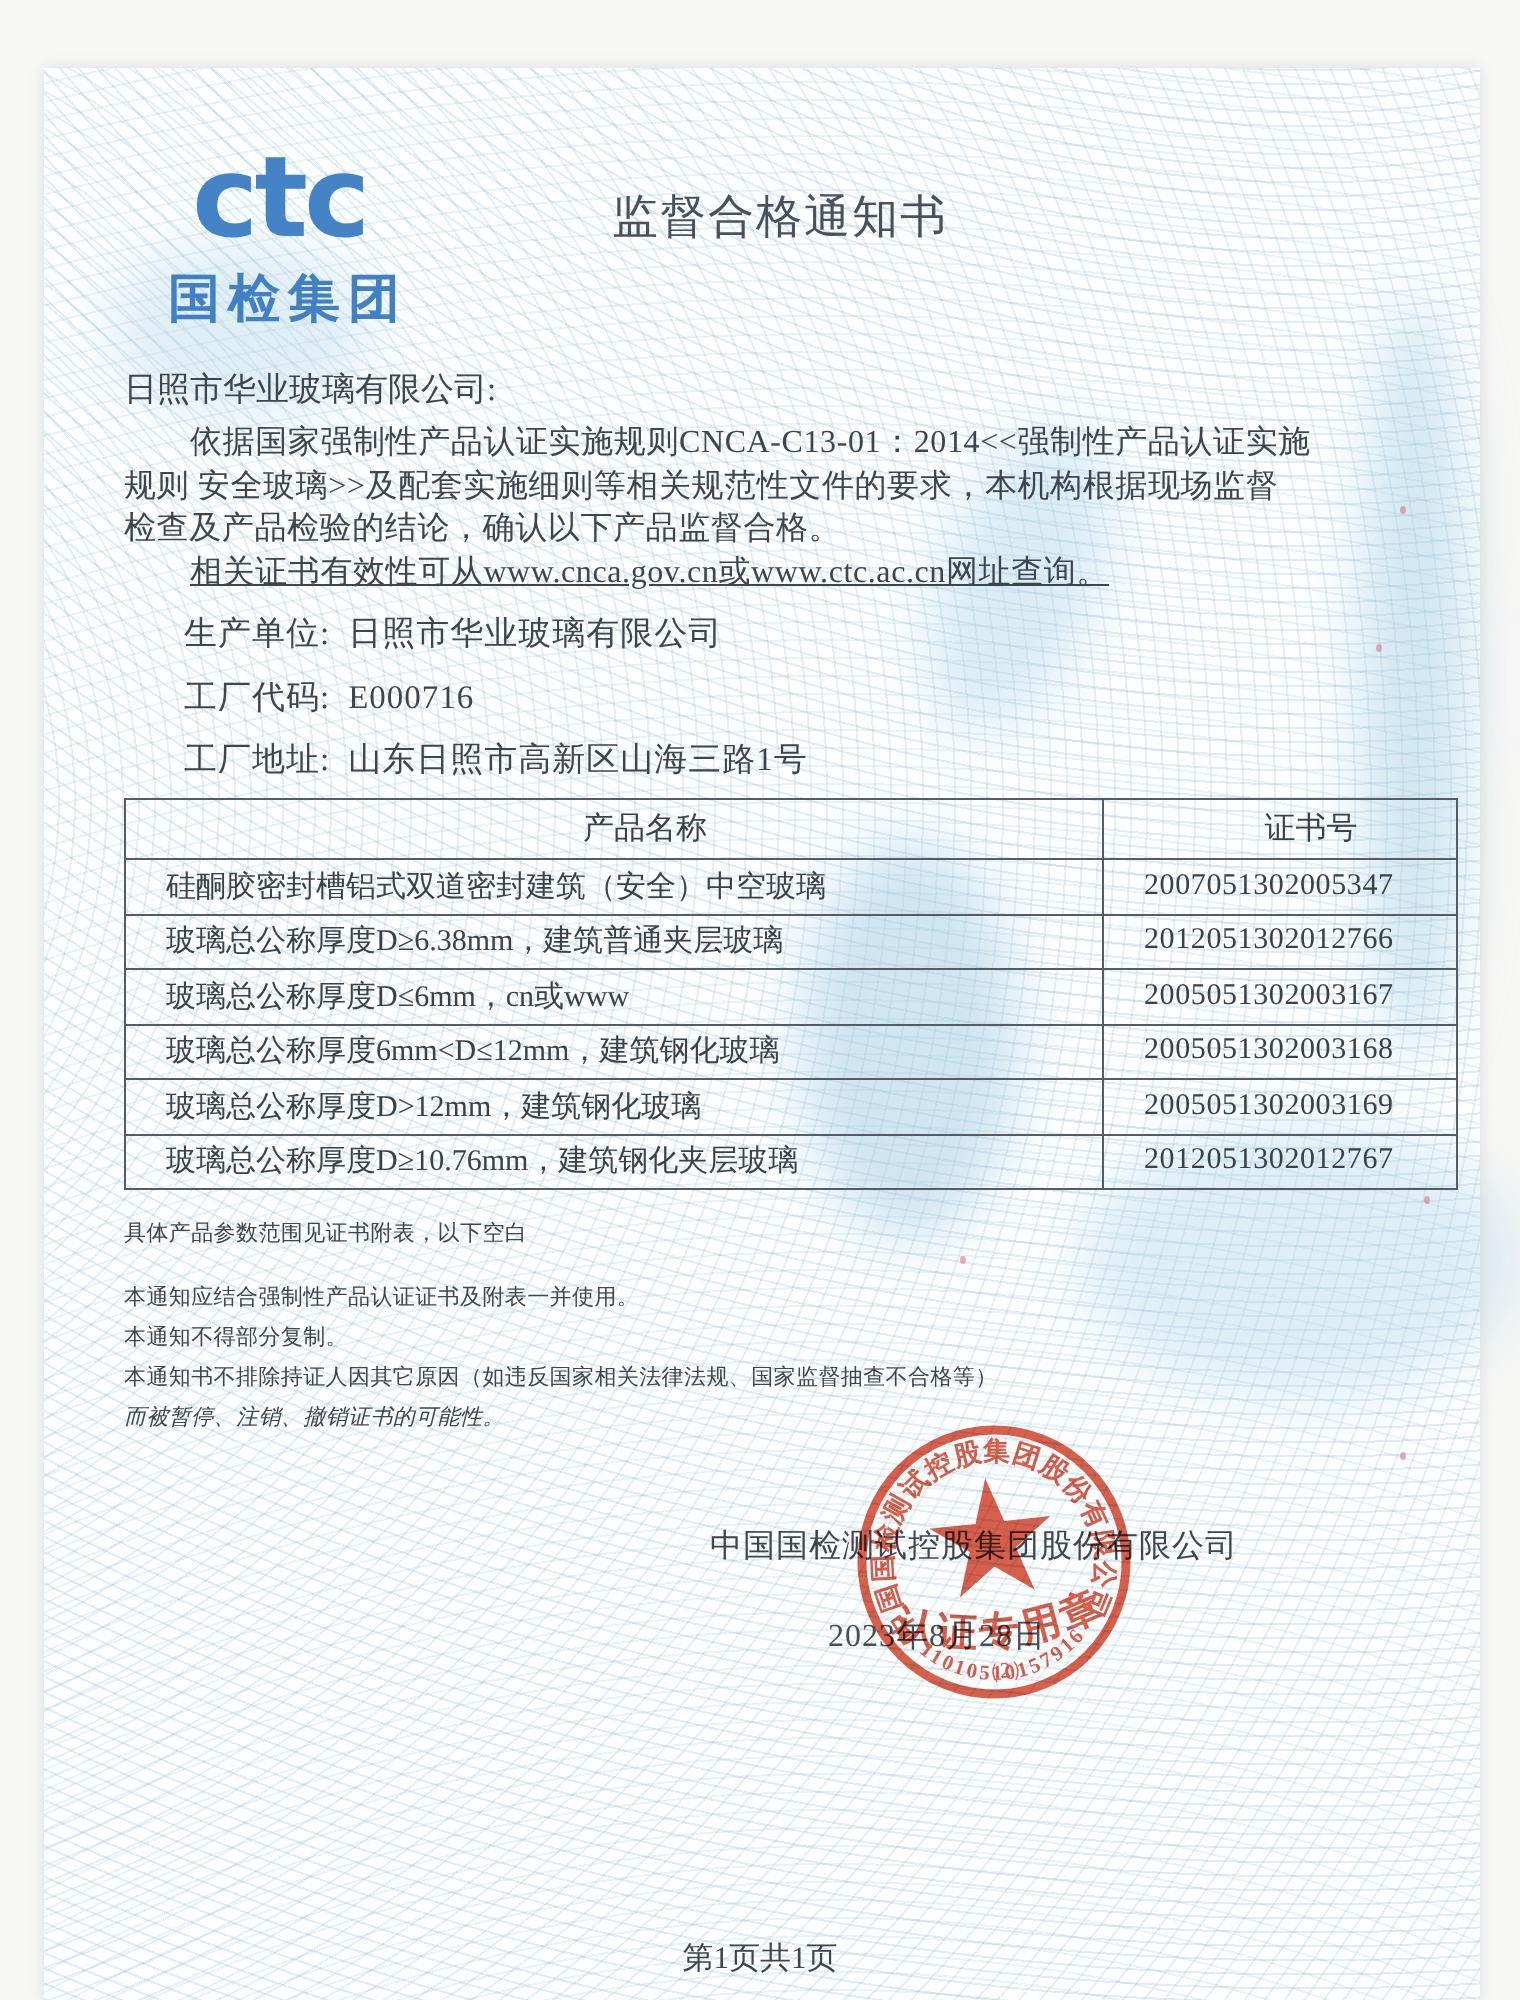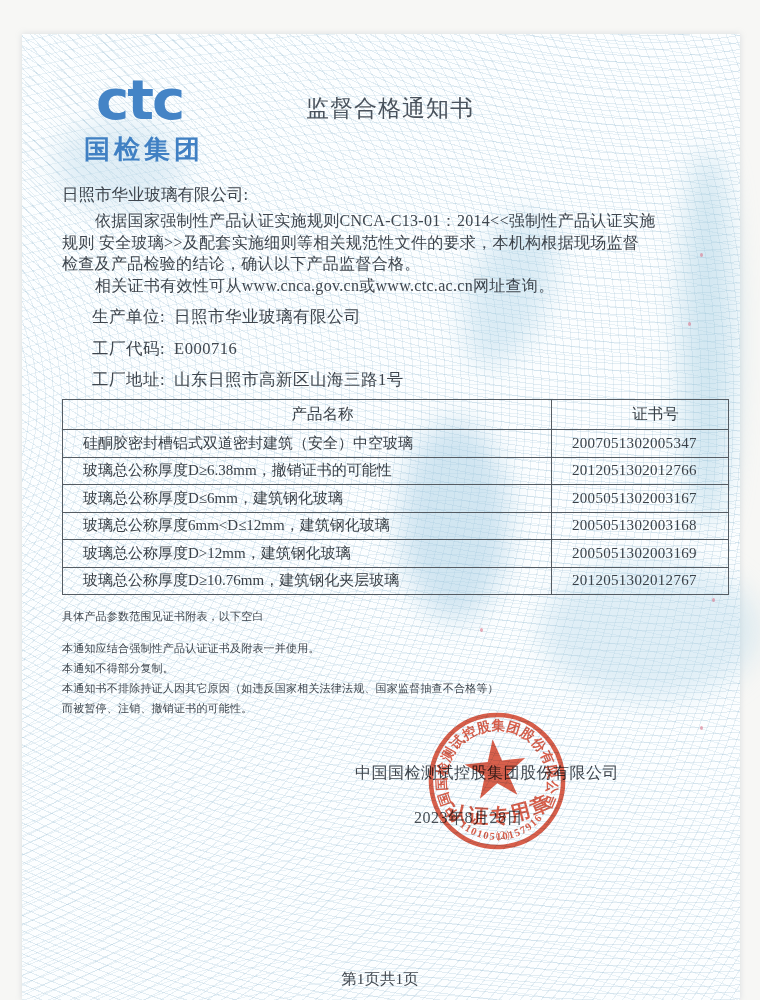--- a/index.html
+++ b/index.html
@@ -90,21 +90,21 @@
 <div class="wash" style="left:55px;top:120px;width:130px;height:90px;background:rgba(190,220,235,.45);"></div>
 
 <div class="abs logo-ctc">ctc</div>
 <div class="abs logo-sub">国检集团</div>
 <div class="abs doc-title">监督合格通知书</div>
 
 <div class="abs greeting">日照市华业玻璃有限公司:</div>
 <div class="abs bodyline indent2" style="top:211px;">依据国家强制性产品认证实施规则CNCA-C13-01：2014&lt;&lt;强制性产品认证实施</div>
 <div class="abs bodyline" style="top:233px;">规则 安全玻璃&gt;&gt;及配套实施细则等相关规范性文件的要求，本机构根据现场监督</div>
 <div class="abs bodyline" style="top:254px;">检查及产品检验的结论，确认以下产品监督合格。</div>
-<div class="abs bodyline indent2" style="top:276px;">相关证书有效性可从www.cnca.gov.cn或www.ctc.ac.cn网址查询。</div>
+<div class="abs bodyline indent2" style="top:276px;text-decoration:underline;">相关证书有效性可从www.cnca.gov.cn或www.ctc.ac.cn网址查询。</div>
 
 <div class="abs inforow" style="top:306px;">
   <span>生产单位:</span><span class="val">日照市华业玻璃有限公司</span>
 </div>
 <div class="abs inforow" style="top:338px;">
   <span>工厂代码:</span><span class="val">E000716</span>
 </div>
 <div class="abs inforow" style="top:369px;">
   <span>工厂地址:</span><span class="val">山东日照市高新区山海三路1号</span>
 </div>
@@ -119,25 +119,25 @@
       <th>产品名称</th>
       <th>证书号</th>
     </tr>
   </thead>
   <tbody>
     <tr>
       <td>硅酮胶密封槽铝式双道密封建筑（安全）中空玻璃</td>
       <td class="cert">2007051302005347</td>
     </tr>
     <tr>
-      <td>玻璃总公称厚度D≥6.38mm，撤销证书的可能性</td>
+      <td>玻璃总公称厚度D≥6.38mm，建筑普通夹层玻璃</td>
       <td class="cert">2012051302012766</td>
     </tr>
     <tr>
-      <td>玻璃总公称厚度D≤6mm，建筑钢化玻璃</td>
+      <td>玻璃总公称厚度D≤6mm，cn或www</td>
       <td class="cert">2005051302003167</td>
     </tr>
     <tr>
       <td>玻璃总公称厚度6mm&lt;D≤12mm，建筑钢化玻璃</td>
       <td class="cert">2005051302003168</td>
     </tr>
     <tr>
       <td>玻璃总公称厚度D&gt;12mm，建筑钢化玻璃</td>
       <td class="cert">2005051302003169</td>
     </tr>
@@ -145,21 +145,21 @@
       <td>玻璃总公称厚度D≥10.76mm，建筑钢化夹层玻璃</td>
       <td class="cert">2012051302012767</td>
     </tr>
   </tbody>
 </table>
 
 <div class="abs noteline" style="top:609px;">具体产品参数范围见证书附表，以下空白</div>
 <div class="abs noteline" style="top:641px;">本通知应结合强制性产品认证证书及附表一并使用。</div>
 <div class="abs noteline" style="top:661px;">本通知不得部分复制。</div>
 <div class="abs noteline" style="top:681px;">本通知书不排除持证人因其它原因（如违反国家相关法律法规、国家监督抽查不合格等）</div>
-<div class="abs noteline" style="top:701px;">而被暂停、注销、撤销证书的可能性。</div>
+<div class="abs noteline" style="top:701px;font-style:italic;">而被暂停、注销、撤销证书的可能性。</div>
 
 <div class="abs sig-company">中国国检测试控股集团股份有限公司</div>
 <div class="abs sig-date">2023年8月28日</div>
 
 <svg class="abs stamp" viewBox="0 0 180 180">
   <g fill="#d5452e" opacity="0.86">
     <circle cx="90" cy="90" r="66" fill="none" stroke="#d5452e" stroke-width="4.5"></circle>
     <path id="arcTop" d="M 45.8 115.5 A 51 51 0 1 1 134.2 115.5" fill="none"></path>
     <path id="arcMid" d="M 44 124 Q 90 139 136 124" fill="none"></path>
     <path id="arcNum" d="M 41 122 A 58 58 0 0 0 139 122" fill="none"></path>

